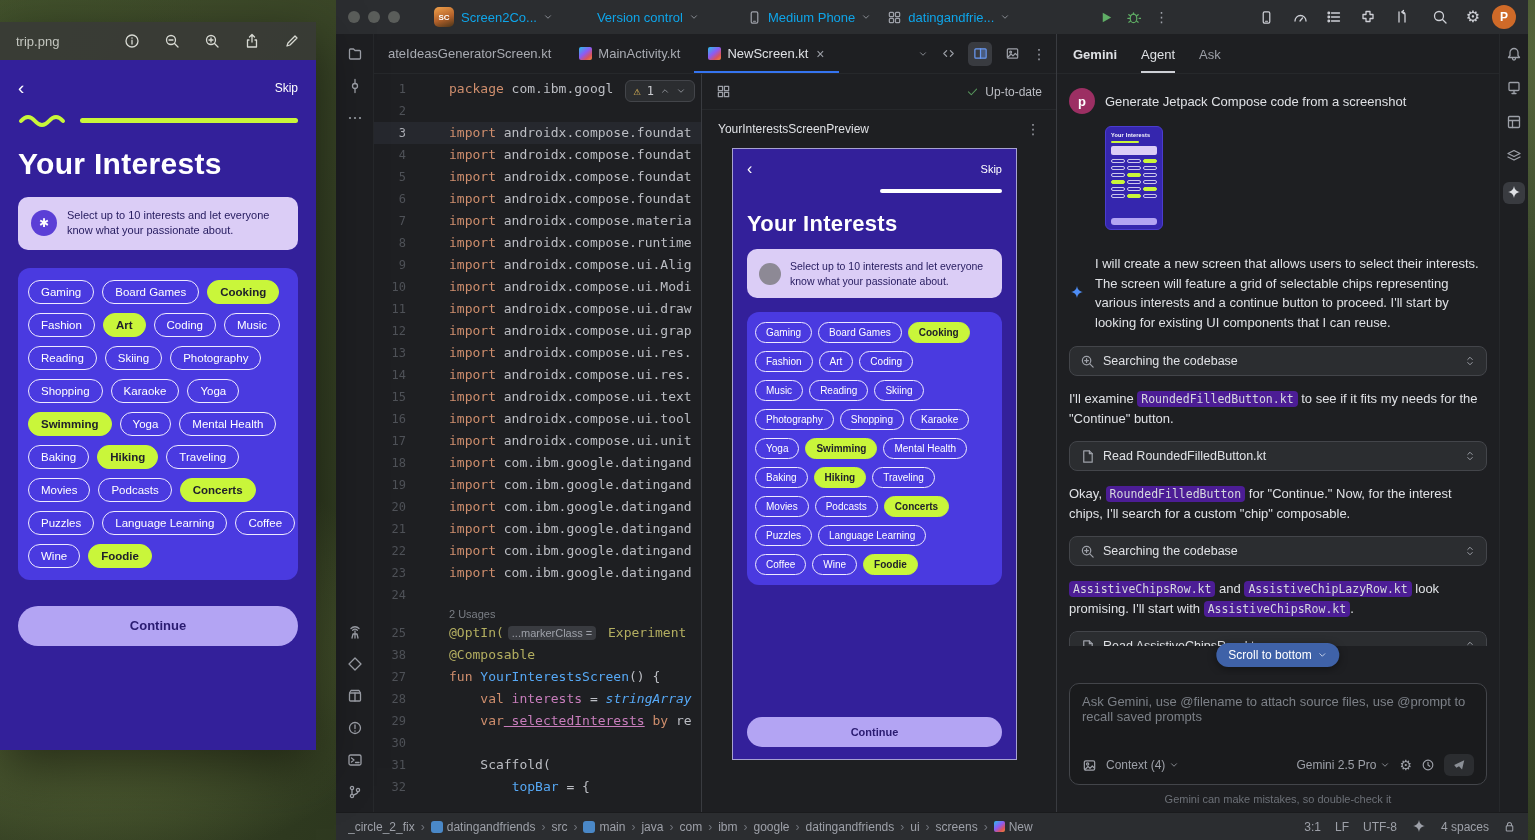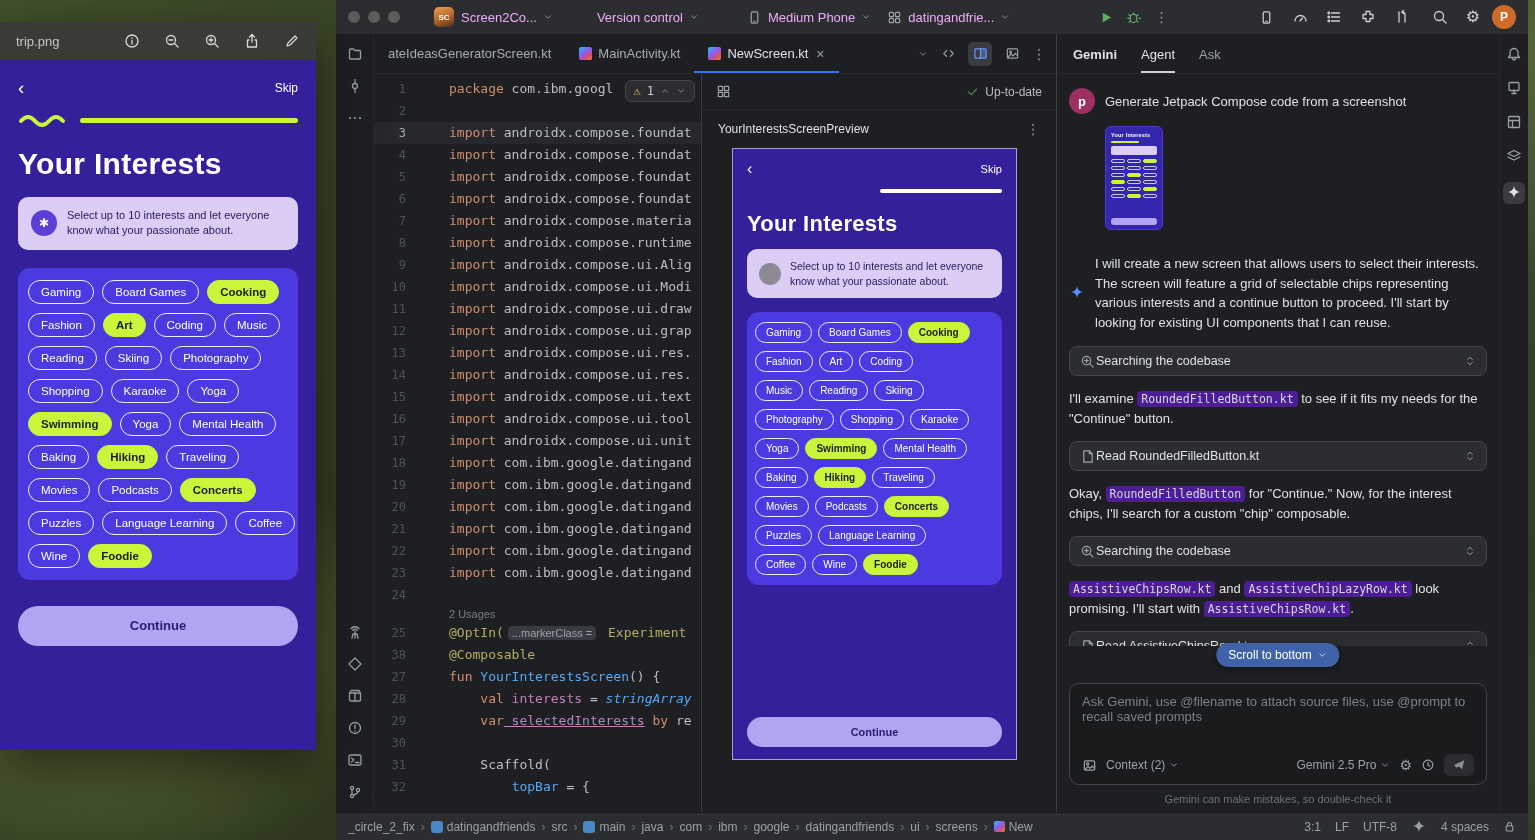--- a/index.html
+++ b/index.html
@@ -38,21 +38,21 @@
   .chip{padding:5px 12px;border:1.5px solid #efeaff;border-radius:999px;color:#fff;font-size:11.5px;white-space:nowrap}
   .chip-sel{background:#c9f63a;border-color:#c9f63a;color:#20212b;font-weight:700}
   .mock-continue{margin-top:26px;height:40px;border-radius:20px;background:#b3a4f3;color:#2a1b70;font-weight:700;font-size:13px;display:flex;align-items:center;justify-content:center}
 
   
   .ide{position:absolute;left:336px;top:0;width:1192px;height:840px;background:#1e1f22;display:flex;flex-direction:column;color:#bcbec4;z-index:2}
   .titlebar{height:34px;min-height:34px;background:#2b2d30;display:flex;align-items:center;padding:0 12px;font-size:13px}
   .lights{display:flex;gap:8px;margin-right:34px}
   .light{width:12px;height:12px;border-radius:50%;background:#5a5d5a}
   .appicon{width:20px;height:20px;min-width:20px;border-radius:5px;background:linear-gradient(160deg,#f0a14b,#b4622b 55%,#4a3418);color:#fff;font-size:8px;font-weight:700;display:flex;align-items:center;justify-content:center;margin-right:7px}
-  .tb-item{display:flex;align-items:center;gap:6px;color:#f0abfc;cursor:pointer;white-space:nowrap}
+  .tb-item{display:flex;align-items:center;gap:6px;color:#0ea5e9;cursor:pointer;white-space:nowrap}
   .tb-item .ic{color:#9da0a8}
   .sp{flex:1}
   .titlebar .run{color:#5fad65;margin:0 6px}
   .titlebar .bug{color:#5fad65;margin:0 6px}
   .titlebar .kebab{color:#9da0a8;margin:0 8px}
   .tb-icons{display:flex;align-items:center;gap:18px;color:#ced0d6;margin-right:22px}
   .tb-icons .ic{cursor:pointer}
   .avatar{width:24px;height:24px;min-width:24px;border-radius:50%;background:#cf6a28;color:#fff;font-size:12px;font-weight:700;display:flex;align-items:center;justify-content:center;margin-left:12px}
 
   .main{flex:1;display:flex;min-height:0}
@@ -135,21 +135,21 @@
   .th-line{width:60%;height:2px;background:#c9f63a;border-radius:1px}
   .th-card{height:9px;background:#dbcdf6;border-radius:2px}
   .th-row{display:flex;gap:2px}
   .th-chip{width:14px;height:4px;border:1px solid rgba(255,255,255,.75);border-radius:2px}
   .th-lime{background:#c9f63a;border-color:#c9f63a}
   .th-btn{margin-top:auto;height:7px;background:#b3a4f3;border-radius:3px}
   .gm-msg{display:flex;gap:10px;margin-top:24px}
   .spark{color:#4e8df6}
   .gm-intro{font-size:13px;color:#dfe1e5;line-height:1.5}
   .gm-steps{margin-top:14px;display:flex;flex-direction:column;gap:13px}
-  .tool-card{height:30px;min-height:30px;border:1px solid #43454a;background:#2b2d30;border-radius:8px;display:flex;align-items:center;gap:1px;padding:0 10px;font-size:12.5px;color:#dfe1e5;cursor:pointer}
+  .tool-card{height:30px;min-height:30px;border:1px solid #43454a;background:#2b2d30;border-radius:8px;display:flex;align-items:center;gap:8px;padding:0 10px;font-size:12.5px;color:#dfe1e5;cursor:pointer}
   .tool-card .ic{color:#9da0a8}
   .fold{margin-left:auto;color:#9da0a8}
   .crop-wrap{height:15px;overflow:hidden;border-radius:8px 8px 0 0}
   .gm-text{font-size:13px;color:#dfe1e5;line-height:1.5}
   .code-ref{font-family:"DejaVu Sans Mono",monospace;font-size:11.5px;background:#4c1d95;border-radius:4px;padding:1px 4px;color:#d5d8de}
   .scroll-pill{position:absolute;left:50%;transform:translateX(-50%);bottom:8px;background:#3f62a8;color:#fff;font-size:12px;border-radius:999px;padding:5px 12px;display:flex;align-items:center;gap:6px;cursor:pointer;z-index:3;box-shadow:0 2px 8px rgba(0,0,0,.4)}
   .scroll-pill .ic{color:#dfe6f5}
   .gm-input{margin:8px 12px 4px;border:1px solid #43454a;border-radius:10px;background:#1a1b1d;padding:10px 12px 8px;display:flex;flex-direction:column;min-height:102px}
   .gm-input textarea{flex:1;background:transparent;border:none;outline:none;resize:none;color:#dfe1e5;font-family:"Liberation Sans",sans-serif;font-size:13px}
   .gm-input textarea::placeholder{color:#7c8087}
@@ -768,21 +768,21 @@
         <textarea placeholder="Ask Gemini, use @filename to attach source files, use @prompt to recall saved prompts" style=""></textarea>
         <div class="gm-input-bar">
           <span class="ic">
               <svg width="15" height="15" viewBox="0 0 16 16" fill="none" stroke="currentColor" stroke-width="1.3" stroke-linecap="round" stroke-linejoin="round">
                 <rect x="2.5" y="3" width="11" height="10" rx="1.5"></rect>
                 <circle cx="6" cy="6.5" r="1.2"></circle>
                 <path d="M3.5 12l3-3 2 2 2.5-2.5 2 2"></path>
               </svg>
             </span>
           <span class="bar-item">
-            <span>Context (2)</span>
+            <span>Context (4)</span>
               <span class="ic">
                 <svg width="10" height="10" viewBox="0 0 16 16" fill="none" stroke="currentColor" stroke-width="1.3" stroke-linecap="round" stroke-linejoin="round">
                   <path d="M4 6l4 4 4-4"></path>
                 </svg>
               </span>
           </span>
           <span class="sp"></span>
           <span class="bar-item">
             <span>Gemini 2.5 Pro</span>
               <span class="ic">

